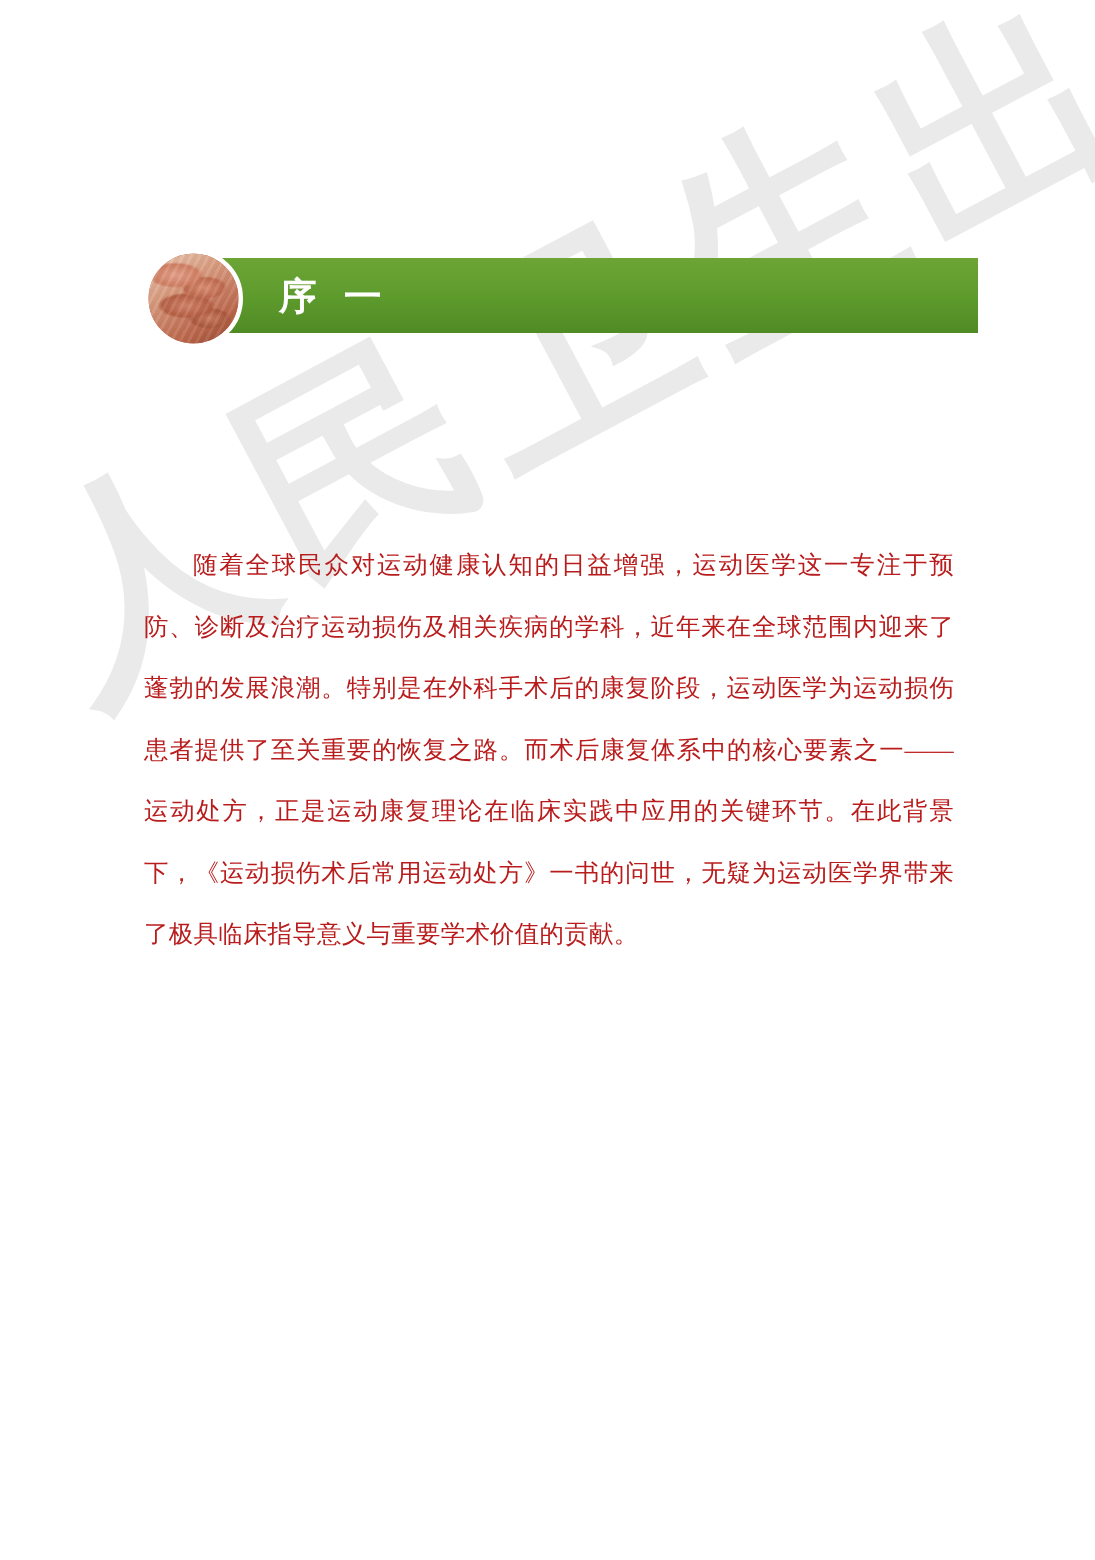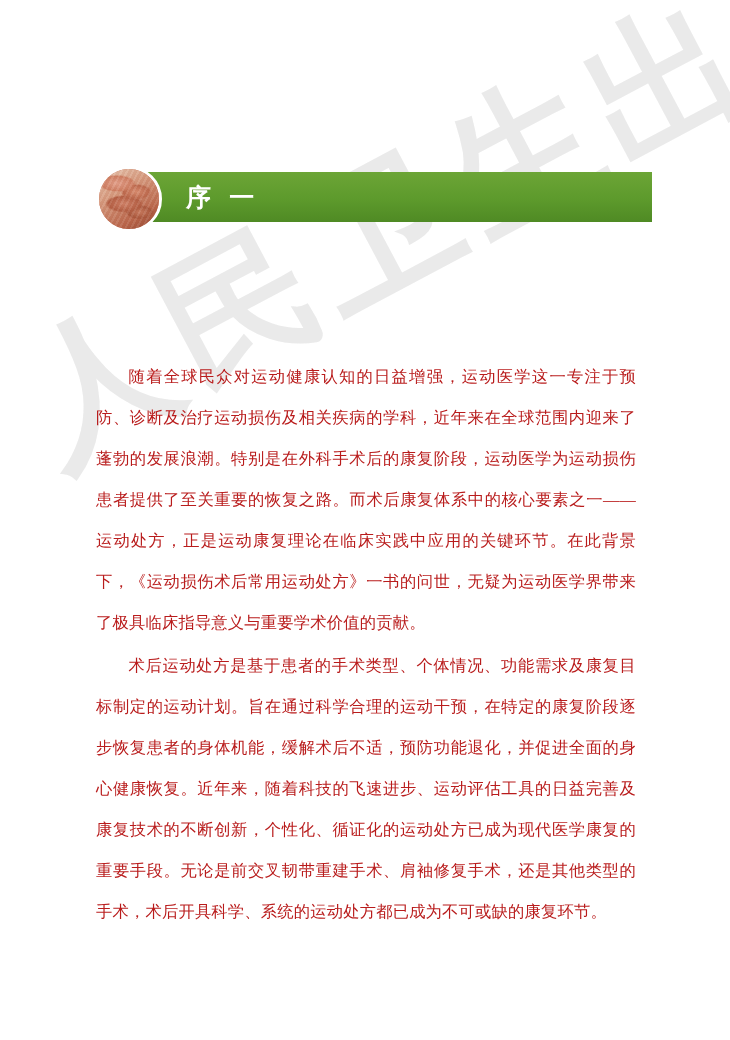--- a/index.html
+++ b/index.html
@@ -133,16 +133,15 @@
       <div class="header-bar-inner"></div>
     </div>
     <div class="header-title">序 一</div>
     <div class="header-badge">
       <div class="badge-art"></div>
     </div>
   </div>
 
   <div class="content">
     <p class="para">随着全球民众对运动健康认知的日益增强，运动医学这一专注于预防、诊断及治疗运动损伤及相关疾病的学科，近年来在全球范围内迎来了蓬勃的发展浪潮。特别是在外科手术后的康复阶段，运动医学为运动损伤患者提供了至关重要的恢复之路。而术后康复体系中的核心要素之一——运动处方，正是运动康复理论在临床实践中应用的关键环节。在此背景下，《运动损伤术后常用运动处方》一书的问世，无疑为运动医学界带来了极具临床指导意义与重要学术价值的贡献。</p>
-    <p class="para">术后运动处方是基于患者的手术类型、个体情况、功能需求及康复目标制定的运动计划。旨在通过科学合理的运动干预，在特定的康复阶段逐步恢复患者的身体机能，缓解术后不适，预防功能退化，并促进全面的身心健康恢复。近年来，随着科技的飞速进步、运动评估工具的日益完善及康复技术的不断创新，个性化、循证化的运动处方已成为现代医学康复的重要手段。无论是前交叉韧带重建手术、肩袖修复手术，还是其他类型的手术，术后开具科学、系统的运动处方都已成为不可或缺的康复环节。</p>
   </div>
 
 </div>
 
 </body></html>

